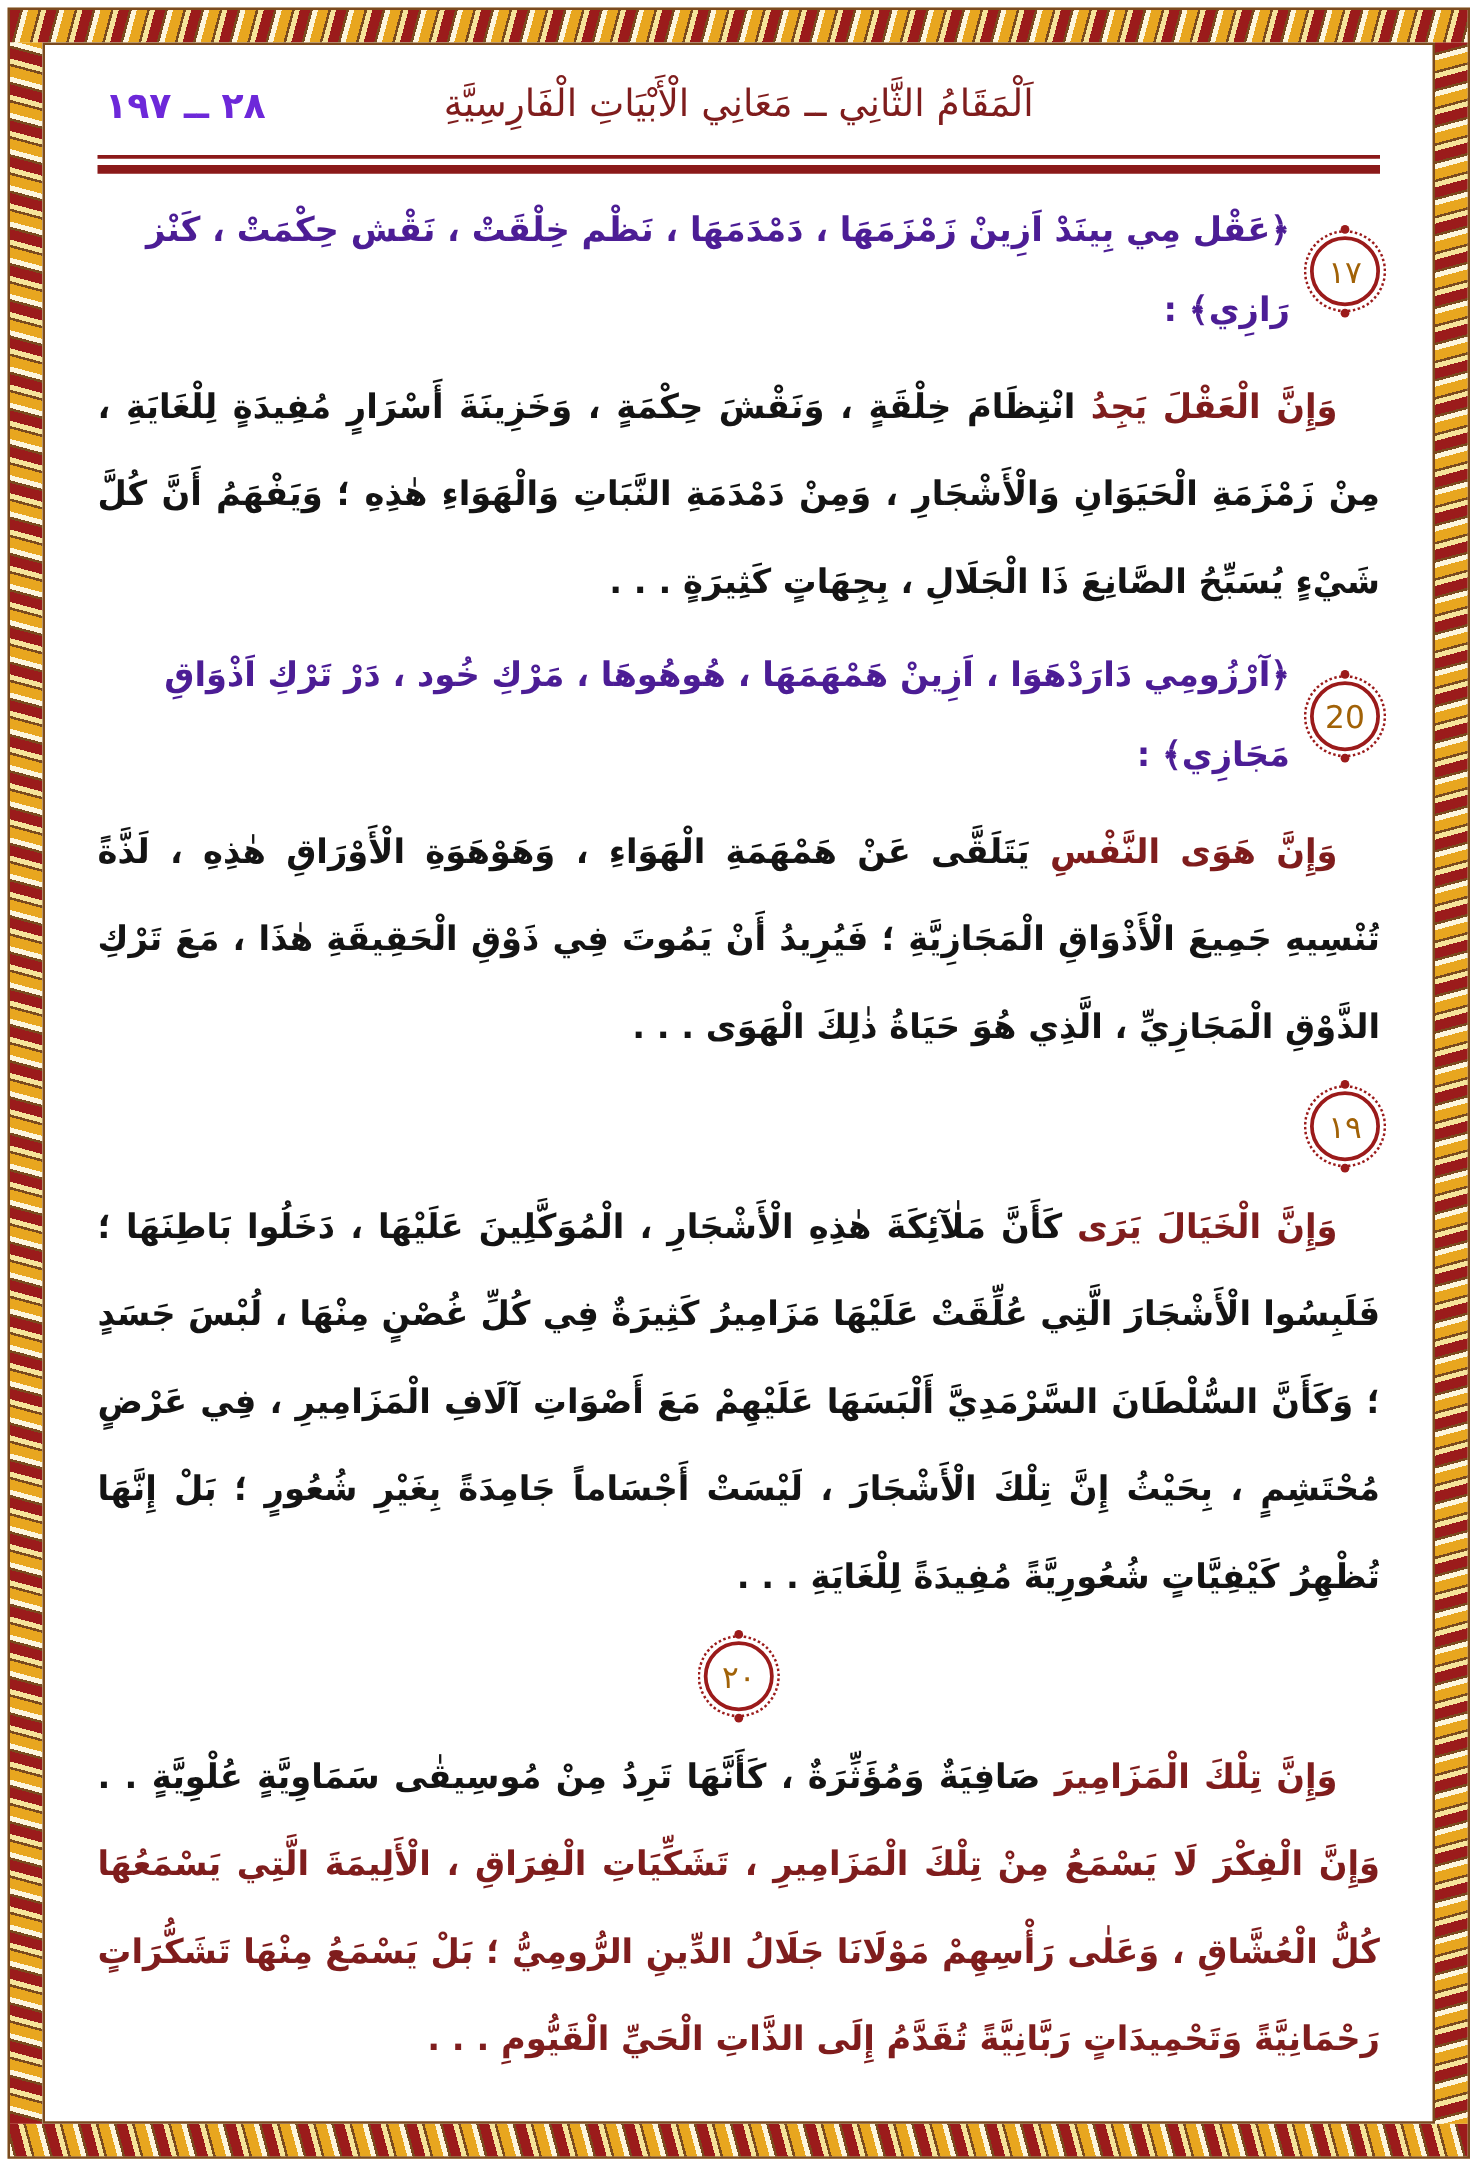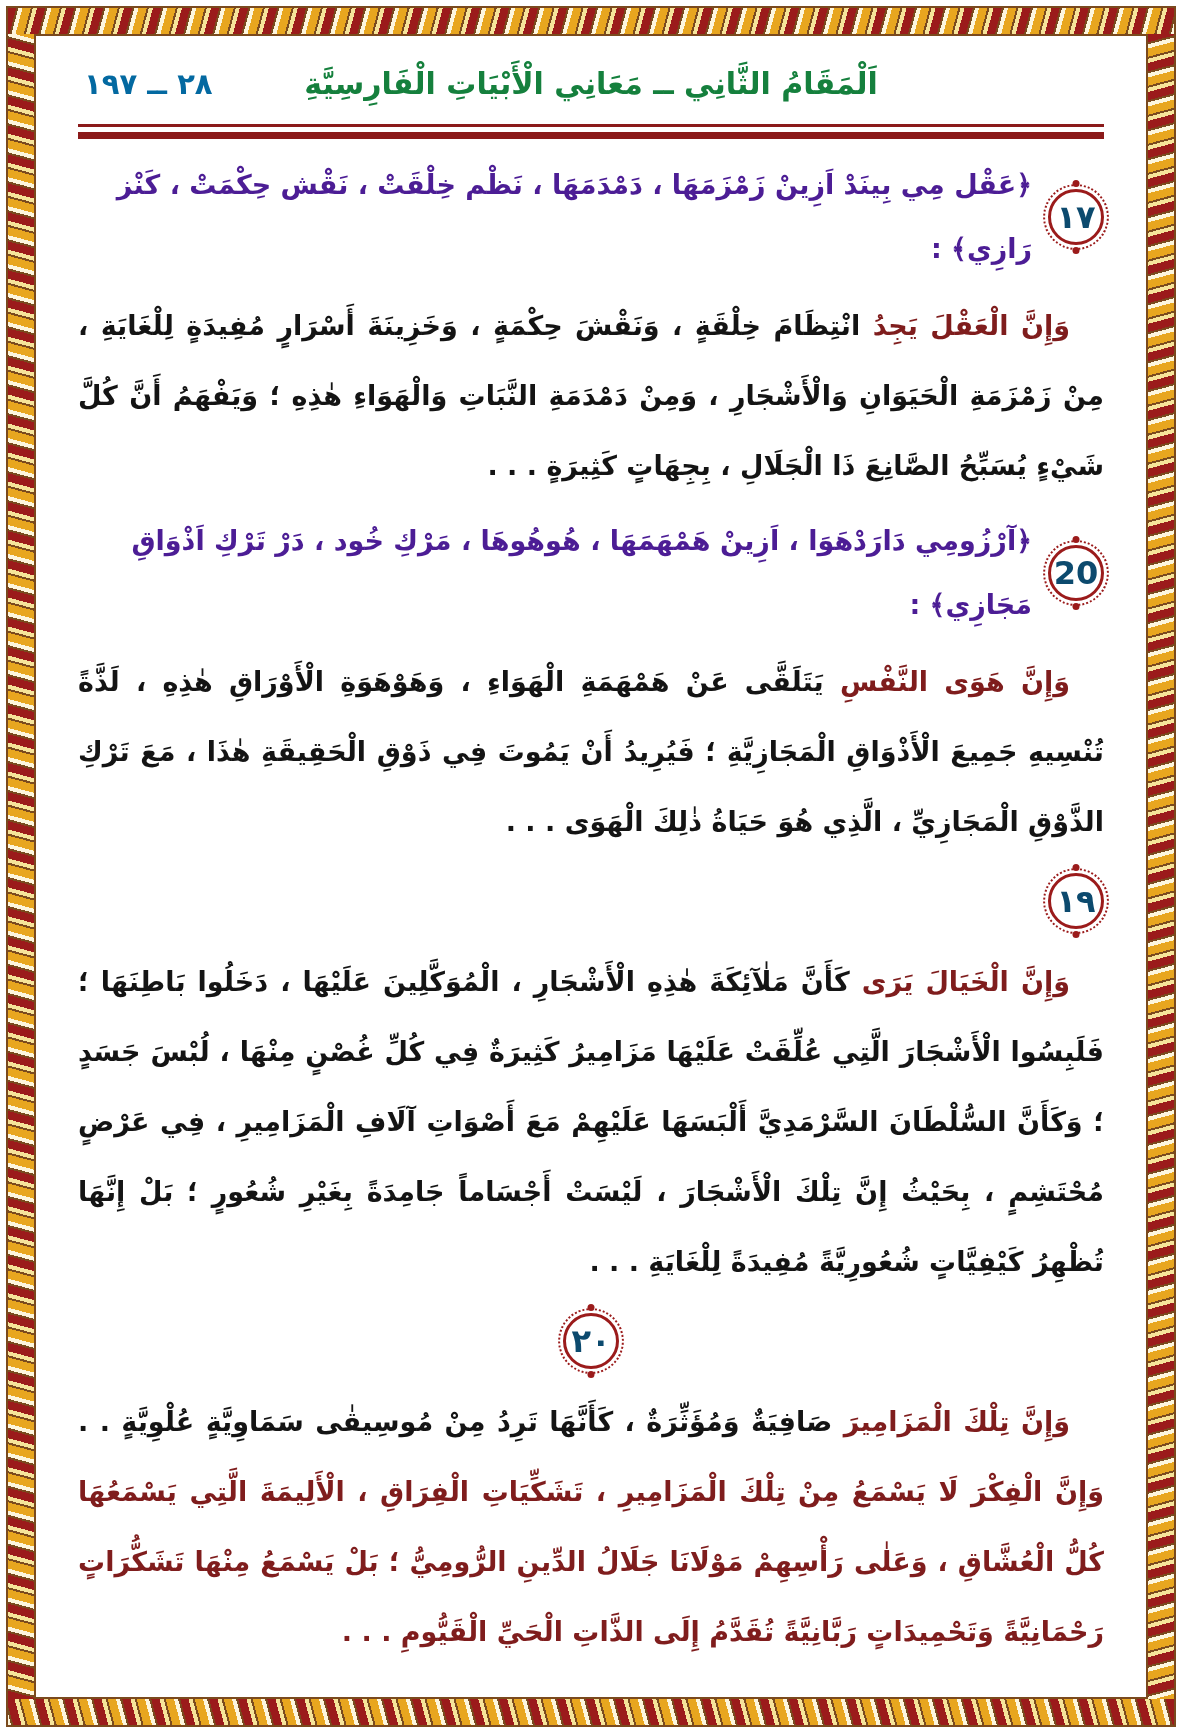--- a/index.html
+++ b/index.html
@@ -24,25 +24,25 @@
   .edge-left{left:0;}
   .edge-right{right:0;transform:scaleY(-1);}
   .inner-line{position:absolute;inset:26px;border:2px solid #7a4a1e;background:#ffffff;}
   
   .content{
     position:absolute;inset:40px;padding:14px 38px 0 38px;
     direction:rtl;color:#141414;
   }
   header{position:relative;height:64px;}
   .title{
-    margin:0;text-align:center;font-size:30px;font-weight:bold;color:#15803d;
+    margin:0;text-align:center;font-size:30px;font-weight:normal;color:#7f1d1d;
     line-height:60px;
   }
   .page-number{
-    position:absolute;left:6px;top:0;font-size:29px;font-weight:bold;color:#0369a1;
+    position:absolute;left:6px;top:0;font-size:29px;font-weight:bold;color:#6d28d9;
     line-height:60px;
   }
   .double-rule{
     height:5px;border-top:3px solid #8b1a1a;border-bottom:7px solid #8b1a1a;
     margin:6px 0 14px 0;
   }
   main{font-size:27px;font-weight:bold;line-height:70px;}
   p{margin:0;}
   .opening{text-align:right;margin-bottom:2px;}
   .commentary{text-align:justify;text-indent:34px;margin-bottom:2px;}
@@ -58,21 +58,21 @@
   .medallion{
     position:relative;flex:0 0 auto;width:50px;height:50px;border-radius:50%;
     border:3px solid #9b1b1b;outline:2px dotted #9b1b1b;outline-offset:3px;
     display:inline-flex;align-items:center;justify-content:center;background:#fff;
   }
   .medallion::before,.medallion::after{
     content:"";position:absolute;width:7px;height:7px;border-radius:50%;background:#9b1b1b;
   }
   .medallion::before{top:-12px;left:50%;transform:translateX(-50%);}
   .medallion::after{bottom:-12px;left:50%;transform:translateX(-50%);}
-  .medallion .num{font-size:32px;font-weight:bold;color:#0c4a6e;line-height:1;}
+  .medallion .num{font-size:25px;font-weight:normal;color:#a16207;line-height:1;}
 </style>
 </head>
 <body>
 
 <div class="page">
 
   <div class="border-frame">
     <div class="edge edge-top"></div>
     <div class="edge edge-bottom"></div>
     <div class="edge edge-left"></div>

